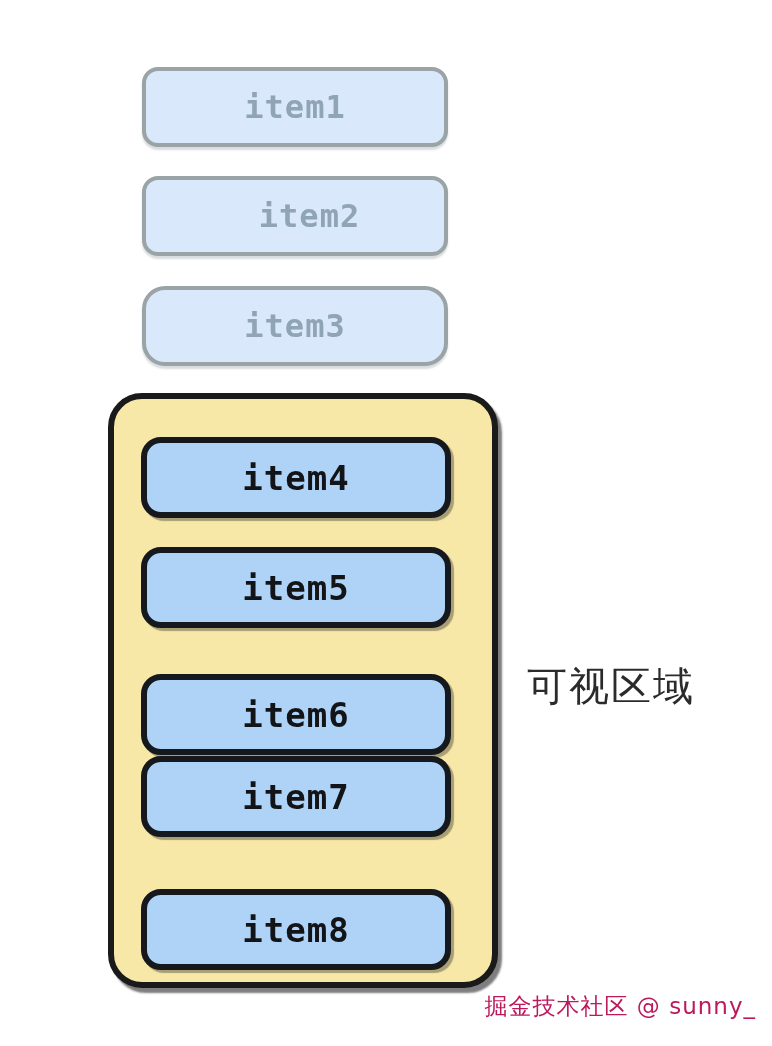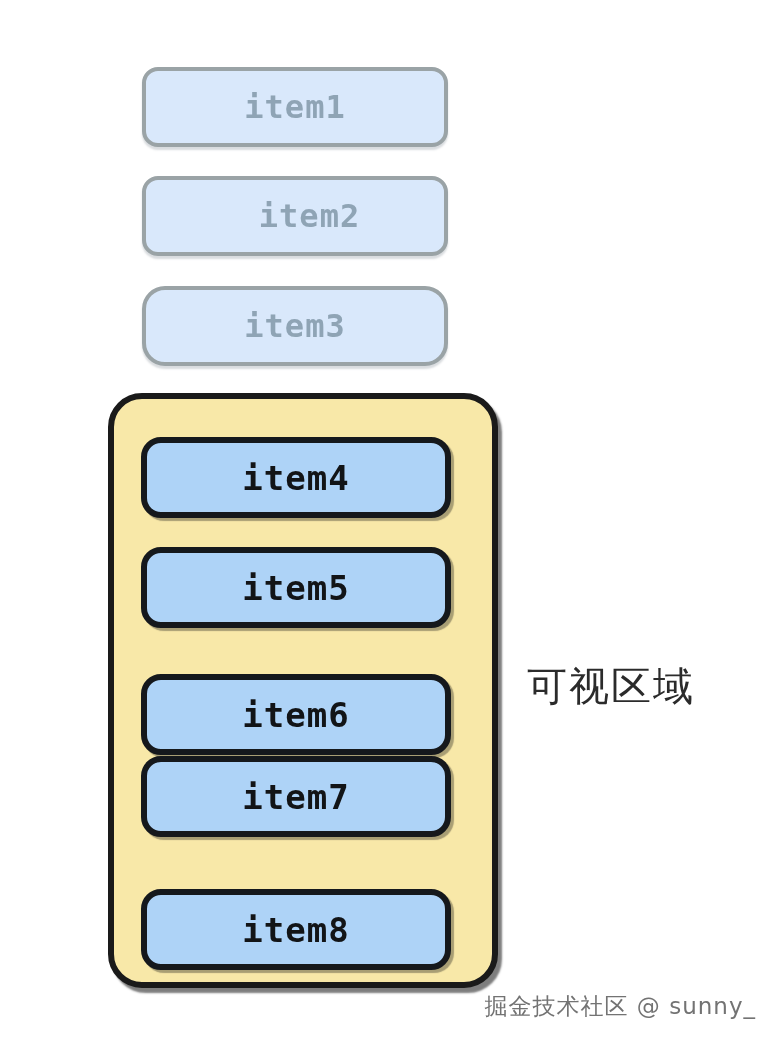--- a/index.html
+++ b/index.html
@@ -103,21 +103,21 @@
     white-space: nowrap;
   }
 
   
   .watermark {
     position: absolute;
     right: 16px;
     top: 991px;
     font-family: "DejaVu Sans", sans-serif;
     font-size: 23px;
-    color: #737373;
+    color: #be185d;
     letter-spacing: 1px;
     white-space: nowrap;
   }
 </style>
 </head>
 <body>
 
 <div class="stage">
 
   <div class="ghost-item ghost-1">

